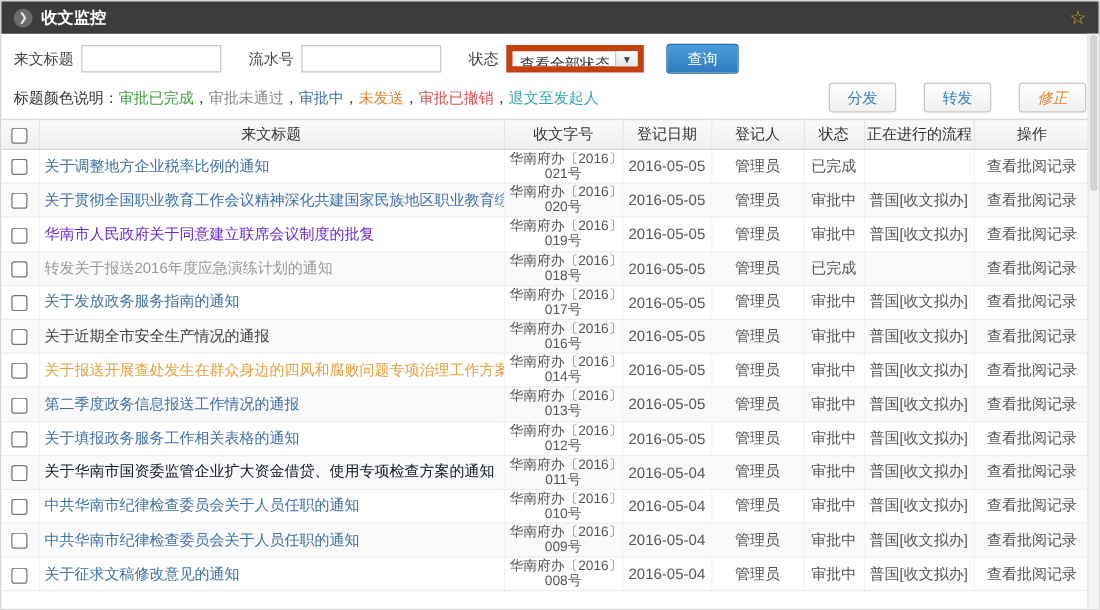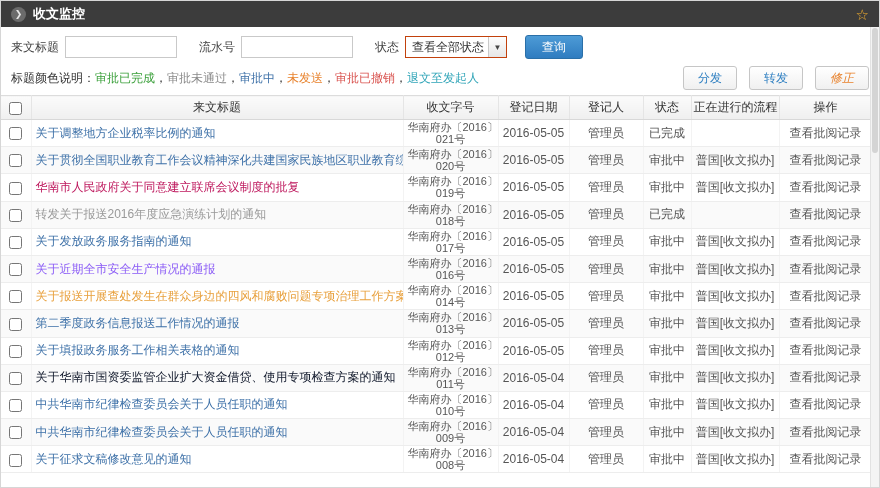--- a/index.html
+++ b/index.html
@@ -15,35 +15,35 @@
     width:15px; height:15px; border-radius:50%; background:#6b6b6b; color:#e6e6e6;
     font-size:9px; line-height:15px; text-align:center; cursor:pointer; flex:none;
   }
   .topbar-title { color:#fff; font-size:13px; font-weight:bold; }
   .fav-star { margin-left:auto; color:#f0ad2e; font-size:15px; cursor:pointer; line-height:1; }
   
   .filter-row { display:flex; align-items:center; padding:8px 10px 2px; gap:6px; color:#444; }
   .filter-row label { white-space:nowrap; }
   .gap { margin-left:16px; }
   .txt { width:112px; height:22px; border:1px solid #c9c9c9; padding:0 4px; font-size:12px; background:#fff; }
-  .combo { display:inline-flex; align-items:stretch; border:1px solid #c2410c; height:22px; background:#fff; cursor:pointer; }
+  .combo { display:inline-flex; align-items:stretch; border:5px solid #c2410c; height:22px; background:#fff; cursor:pointer; }
   .combo-text { width:82px; padding:0 6px; line-height:20px; color:#333; white-space:nowrap; overflow:hidden; }
   .combo-btn {
     width:18px; display:flex; align-items:center; justify-content:center;
     border-left:1px solid #c9c9c9; background:linear-gradient(#fdfdfd,#e6e6e6);
     font-size:8px; color:#444; cursor:pointer;
   }
   .btn-primary {
     margin-left:12px; height:24px; padding:0 16px; border:1px solid #2a6fa8; border-radius:3px;
     background:linear-gradient(#4d9bd6,#2f7cc0); color:#fff; font-size:12px; cursor:pointer;
   }
   
   .legend-row { display:flex; align-items:center; padding:5px 10px; }
   .legend { color:#333; white-space:nowrap; overflow:hidden; }
-  .action-buttons { margin-left:auto; display:flex; gap:12px; flex:none; }
+  .action-buttons { margin-left:auto; display:flex; gap:22px; flex:none; }
   .action-buttons button {
     height:24px; padding:0 14px; border:1px solid #c6c6c6; border-radius:3px;
     background:linear-gradient(#ffffff,#f0f0f0); font-size:12px; cursor:pointer;
   }
   
   table { width:871px; border-collapse:collapse; table-layout:fixed; }
   thead th {
     height:24px; background:linear-gradient(#fbfbfb,#efefef);
     border-top:1px solid #dcdcdc; border-bottom:1px solid #d8d8d8; border-right:1px solid #e5e5e5;
     font-weight:normal; font-size:12px; color:#333; padding:0 2px; overflow:hidden; white-space:nowrap;
@@ -148,21 +148,21 @@
             <span>020号</span>
           </td>
     <td>2016-05-05</td>
     <td>管理员</td>
     <td>审批中</td>
     <td>普国[收文拟办]</td>
     <td><a href="#" class="op-link">查看批阅记录</a></td>
   </tr>
         <tr>
     <td><input type="checkbox" style=""></td>
-    <td class="c-title"><a href="#" class="title-link" style="color: #be185d;">华南市人民政府关于同意建立联席会议制度的批复</a></td>
+    <td class="c-title"><a href="#" class="title-link" style="color: #6d28d9;">华南市人民政府关于同意建立联席会议制度的批复</a></td>
     <td class="c-doc">
             <span>华南府办〔2016〕</span>
             <span>019号</span>
           </td>
     <td>2016-05-05</td>
     <td>管理员</td>
     <td>审批中</td>
     <td>普国[收文拟办]</td>
     <td><a href="#" class="op-link">查看批阅记录</a></td>
   </tr>
@@ -187,21 +187,21 @@
             <span>017号</span>
           </td>
     <td>2016-05-05</td>
     <td>管理员</td>
     <td>审批中</td>
     <td>普国[收文拟办]</td>
     <td><a href="#" class="op-link">查看批阅记录</a></td>
   </tr>
         <tr>
     <td><input type="checkbox" style=""></td>
-    <td class="c-title"><a href="#" class="title-link" style="color: #8b5cf6;">关于近期全市安全生产情况的通报</a></td>
+    <td class="c-title"><a href="#" class="title-link" style="color: #404040;">关于近期全市安全生产情况的通报</a></td>
     <td class="c-doc">
             <span>华南府办〔2016〕</span>
             <span>016号</span>
           </td>
     <td>2016-05-05</td>
     <td>管理员</td>
     <td>审批中</td>
     <td>普国[收文拟办]</td>
     <td><a href="#" class="op-link">查看批阅记录</a></td>
   </tr>

